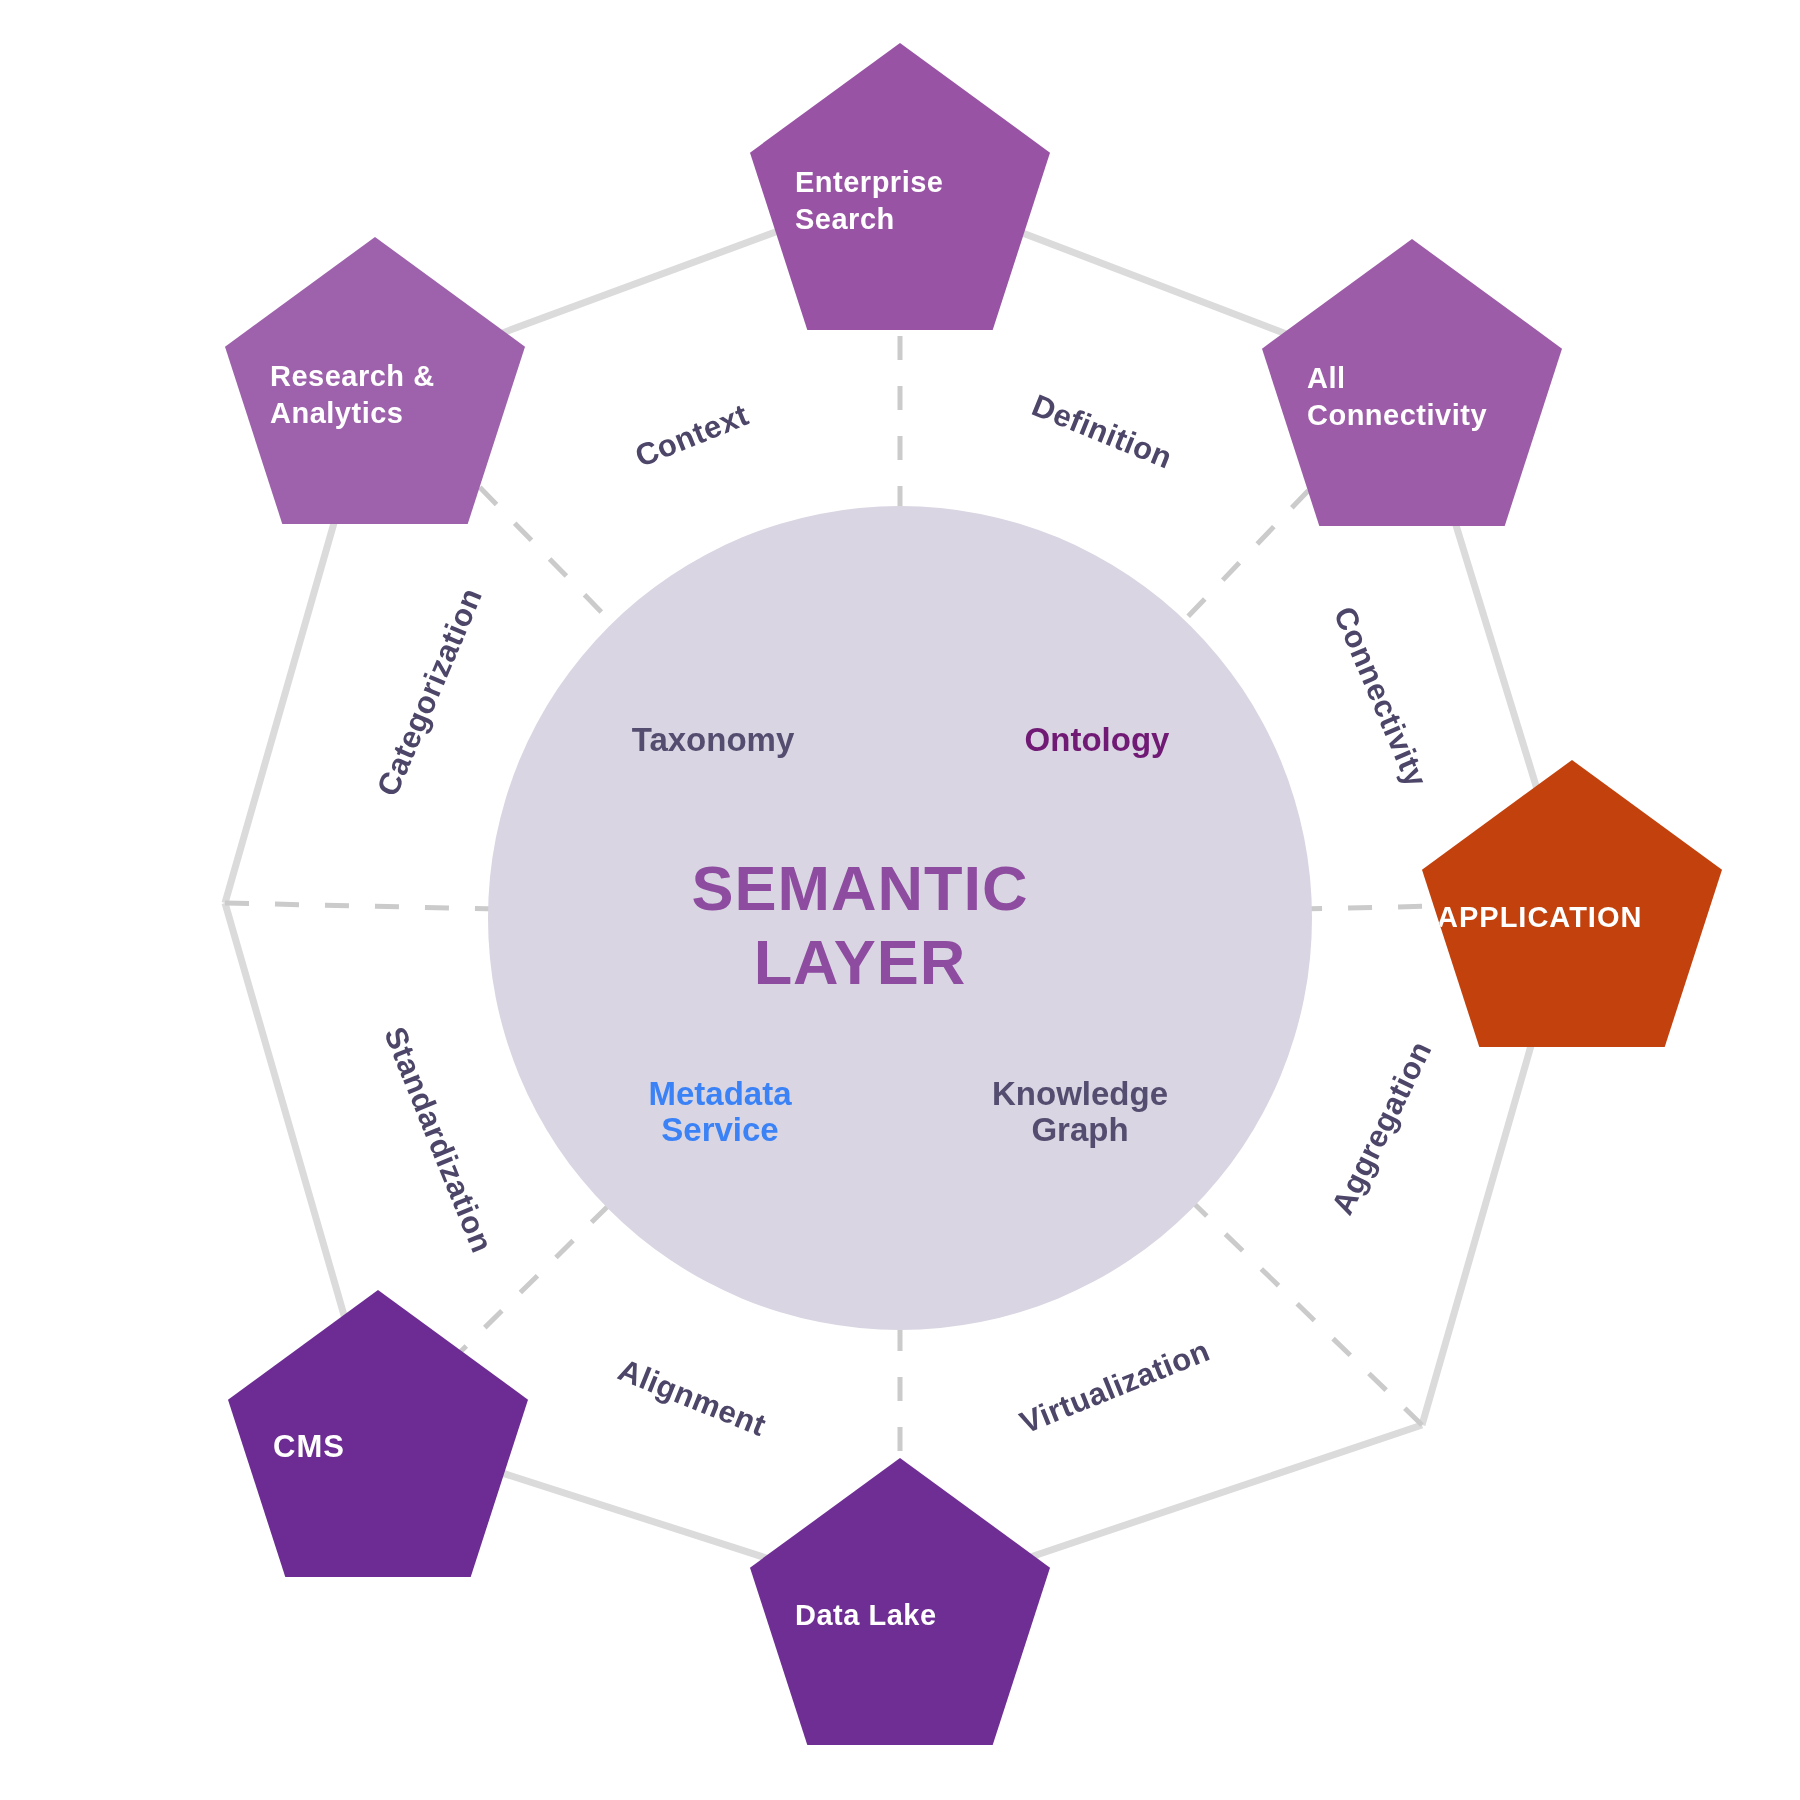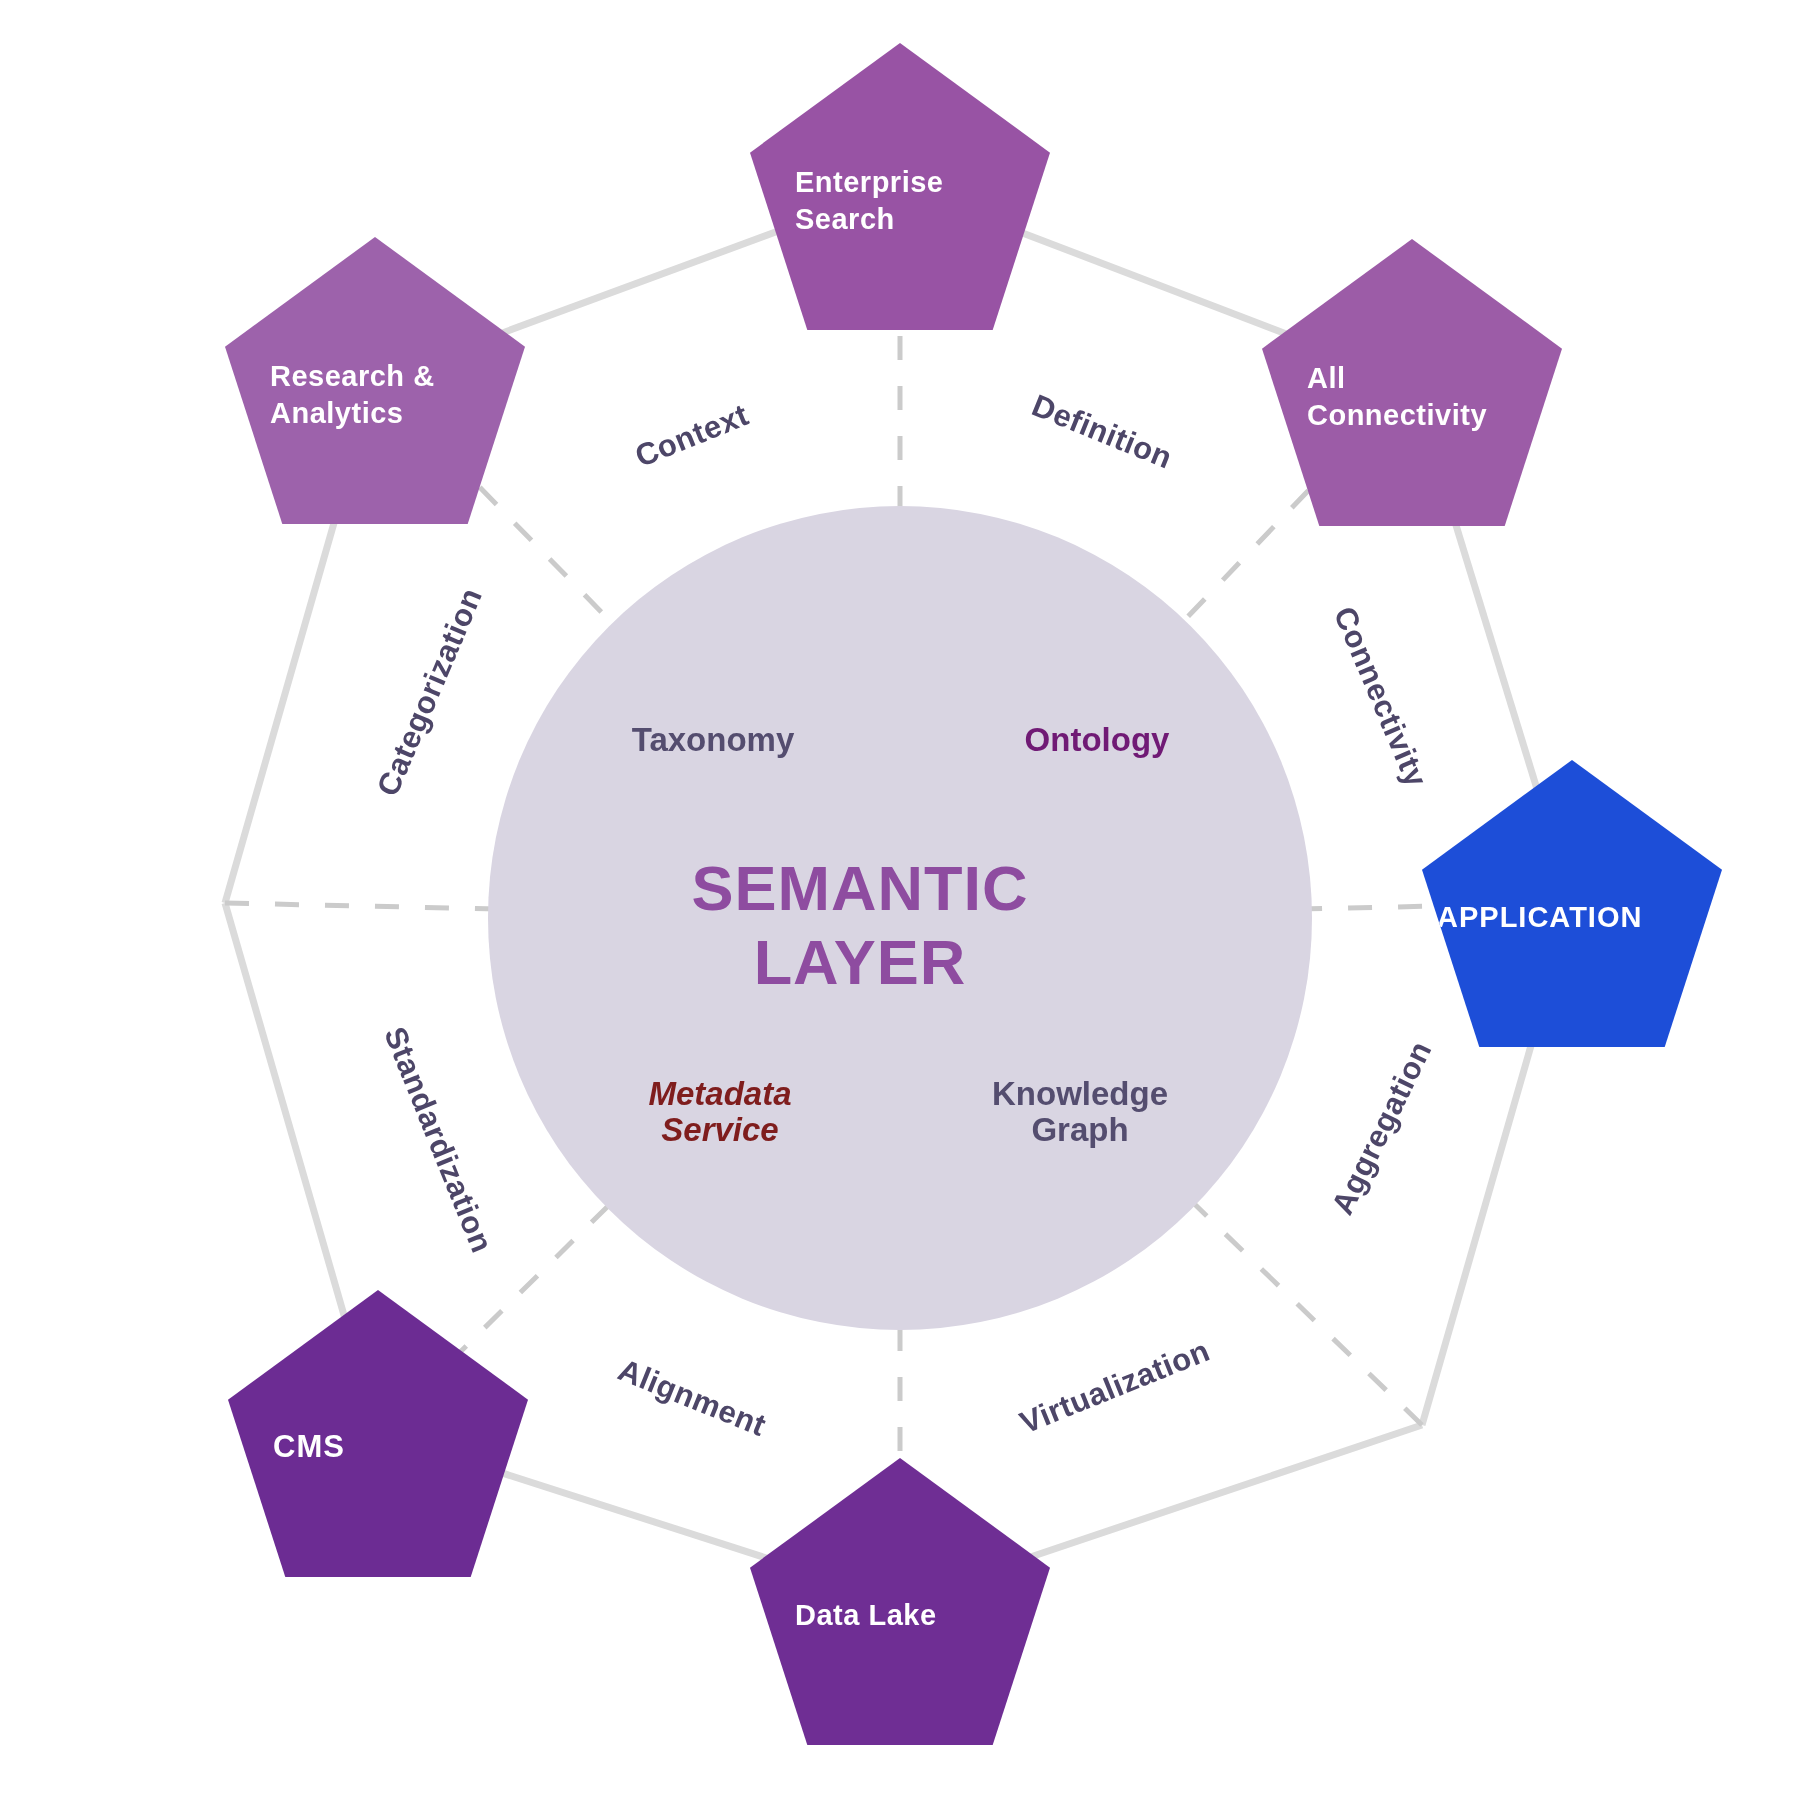--- a/index.html
+++ b/index.html
@@ -109,33 +109,33 @@
 
   <div class="pentagon p-enterprise-search" style="background: rgb(152, 83, 164);">
     <div class="pent-label">Enterprise Search</div>
   </div>
   <div class="pentagon p-research-analytics" style="background: rgb(157, 98, 171);">
     <div class="pent-label">Research &amp; Analytics</div>
   </div>
   <div class="pentagon p-all-applications" style="background: rgb(156, 92, 167);">
     <div class="pent-label">All Connectivity</div>
   </div>
-  <div class="pentagon p-application" style="background: #1d4ed8;">
+  <div class="pentagon p-application" style="background: #c2410c;">
     <div class="pent-label">APPLICATION</div>
   </div>
   <div class="pentagon p-cms" style="background: rgb(108, 44, 147);">
     <div class="pent-label">CMS</div>
   </div>
   <div class="pentagon p-data-lake" style="background: rgb(111, 46, 148);">
     <div class="pent-label">Data Lake</div>
   </div>
 
   <div class="inner-label" id="lbl-taxonomy" style="color: rgb(84, 77, 111);">Taxonomy</div>
   <div class="inner-label" id="lbl-ontology" style="color: #701a75;">Ontology</div>
-  <div class="inner-label" id="lbl-metadata-service" style="color: #7f1d1d; font-style: italic;">Metadata Service</div>
+  <div class="inner-label" id="lbl-metadata-service" style="color: #3b82f6;">Metadata Service</div>
   <div class="inner-label" id="lbl-knowledge-graph" style="color: rgb(84, 77, 111);">Knowledge Graph</div>
   <div id="center-title" style="color: rgb(142, 76, 160);">SEMANTIC LAYER</div>
 
   <div class="spoke-label" id="sl-context" style="color: rgb(77, 70, 104);">Context</div>
   <div class="spoke-label" id="sl-definition" style="color: rgb(77, 70, 104);">Definition</div>
   <div class="spoke-label" id="sl-connectivity" style="color: rgb(77, 70, 104);">Connectivity</div>
   <div class="spoke-label" id="sl-categorization" style="color: rgb(77, 70, 104);">Categorization</div>
   <div class="spoke-label" id="sl-aggregation" style="color: rgb(77, 70, 104);">Aggregation</div>
   <div class="spoke-label" id="sl-standardization" style="color: rgb(77, 70, 104);">Standardization</div>
   <div class="spoke-label" id="sl-alignment" style="color: rgb(77, 70, 104);">Alignment</div>

